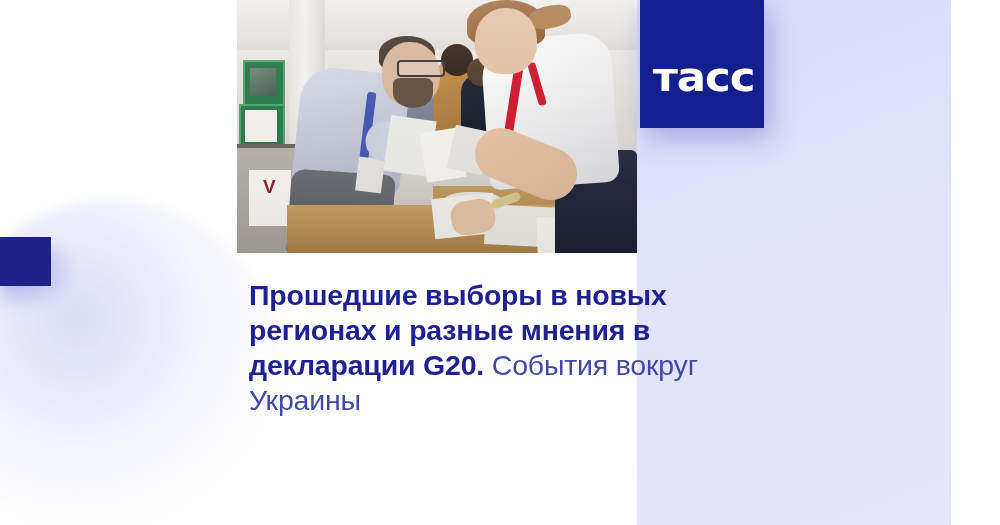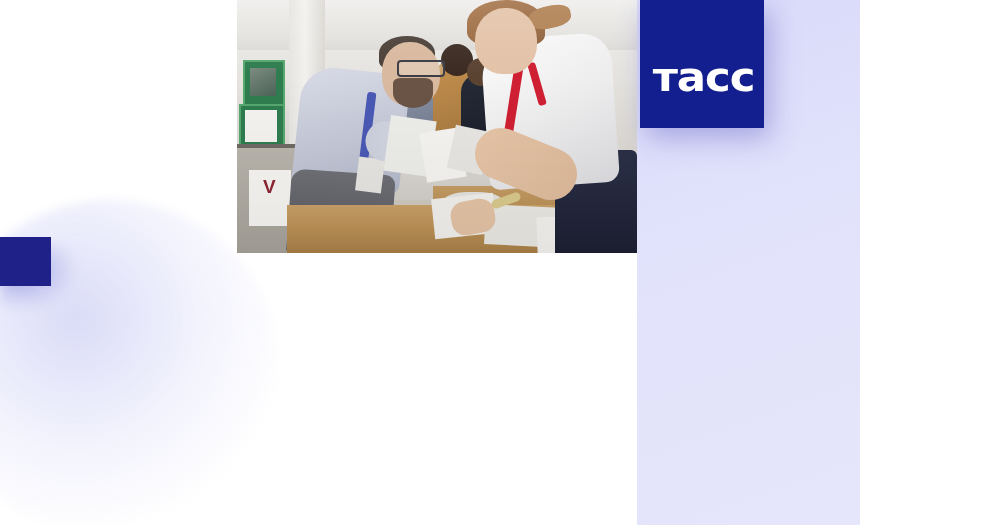--- a/index.html
+++ b/index.html
@@ -7,21 +7,21 @@
     margin: 0;
     padding: 0;
     background: #ffffff;
   }
   body {
     font-family: "Liberation Sans", "DejaVu Sans", sans-serif;
   }
 
   .card {
     position: relative;
-    width: 860px;
+    width: 951px;
     height: 525px;
     overflow: hidden;
     background: #ffffff;
   }
 
   
   .bg-right-panel {
     position: absolute;
     left: 637px;
     top: 0;
@@ -384,14 +384,17 @@
       <div class="ph-w-hand"></div>
       <div class="ph-w-bracelet"></div>
     </div>
     <div class="photo-shade"></div>
   </div>
 
   <div class="logo">
     <span class="logo-text">тасс</span>
   </div>
 
+  <div class="headline">
+    <span class="lead">Прошедшие выборы в новых регионах и разные мнения в декларации G20.</span><span class="tail"> События вокруг Украины</span>
+  </div>
 
 </div>
 
 </body></html>

